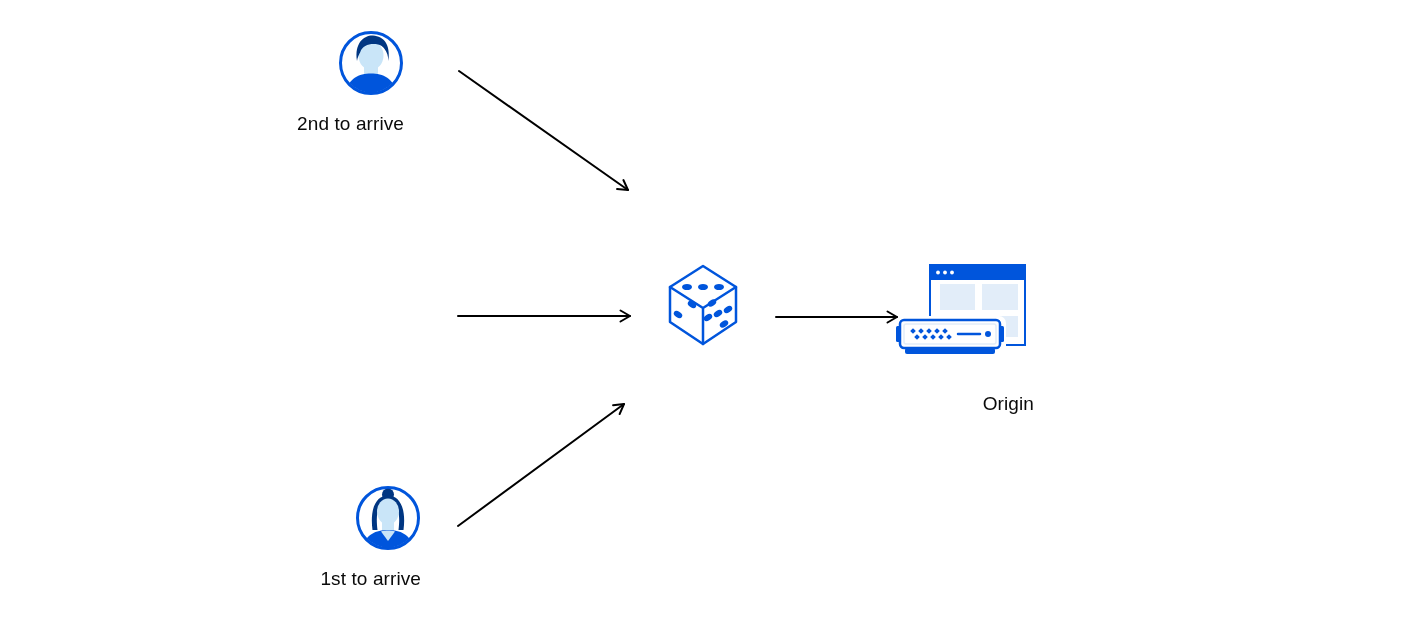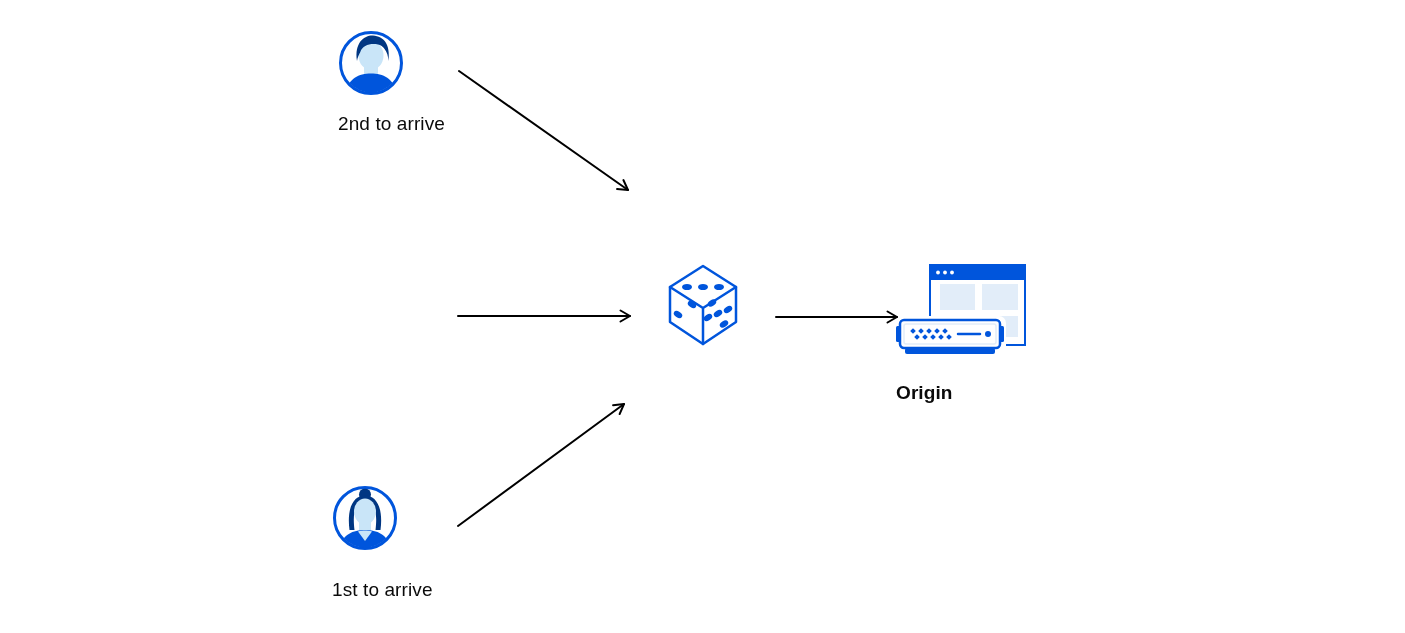--- a/index.html
+++ b/index.html
@@ -26,21 +26,21 @@
     stroke-width: 2;
     stroke-linecap: round;
   }
   #arrowhead path {
     stroke: var(--arrow, #000);
   }
   .node {
     position: absolute;
     display: flex;
     flex-direction: column;
-    align-items: flex-start;
+    align-items: flex-end;
   }
   .node-label {
     font-size: 19px;
     color: var(--text, #0a0a0a);
     letter-spacing: 0.1px;
     white-space: nowrap;
     text-align: center;
   }
   
   .avatar-ring { fill: #ffffff; stroke: var(--blue); stroke-width: 3; }
@@ -86,21 +86,21 @@
         <path d="M19,31 C16,12 27,5 35,5.5 C46,6.5 52.5,14 50.5,31
                  C50,21 45,15.5 40,14.5 C32.5,13 24.5,15.2 22.3,22
                  C21,24.5 19.4,27.5 19,31 Z" class="fill-navy"></path>
         <path d="M7,66 C9,49 20,43.5 33,43.5 C46,43.5 57,49 59,66 Z" class="fill-blue"></path>
       </g>
     </svg>
     <div class="node-label" style="margin-top:17px;">2nd to arrive</div>
   </div>
 
 
-  <div class="node" style="left:332px; top:485px; width:66px;gap:11px;">
+  <div class="node" style="left:355px; top:485px; width:66px;">
     <svg width="66" height="66" viewBox="0 0 66 66">
       <defs>
           <clipPath id="clip3">
             <circle cx="33" cy="33" r="29.5"></circle>
           </clipPath>
         </defs>
       <circle cx="33" cy="33" r="30.5" class="avatar-ring"></circle>
       <g clip-path="url(#clip3)">
         <circle cx="33" cy="9.5" r="6" class="fill-navy"></circle>
         <path d="M17.5,45 C14.5,22 22,10.5 33,10.5 C44,10.5 51.5,22 48.5,45
@@ -163,16 +163,16 @@
         <rect x="47" y="66" width="4" height="4" transform="rotate(45 49 68)"></rect>
         <rect x="19" y="72" width="4" height="4" transform="rotate(45 21 74)"></rect>
         <rect x="27" y="72" width="4" height="4" transform="rotate(45 29 74)"></rect>
         <rect x="35" y="72" width="4" height="4" transform="rotate(45 37 74)"></rect>
         <rect x="43" y="72" width="4" height="4" transform="rotate(45 45 74)"></rect>
         <rect x="51" y="72" width="4" height="4" transform="rotate(45 53 74)"></rect>
       </g>
       <line x1="62" y1="71" x2="84" y2="71" class="line-blue"></line>
       <circle cx="92" cy="71" r="3" class="fill-blue"></circle>
     </svg>
-    <div class="node-label" style="margin-top:19px;font-weight:bold;">Origin</div>
+    <div class="node-label" style="margin-top:30px;">Origin</div>
   </div>
 
 </div>
 
 </body></html>

